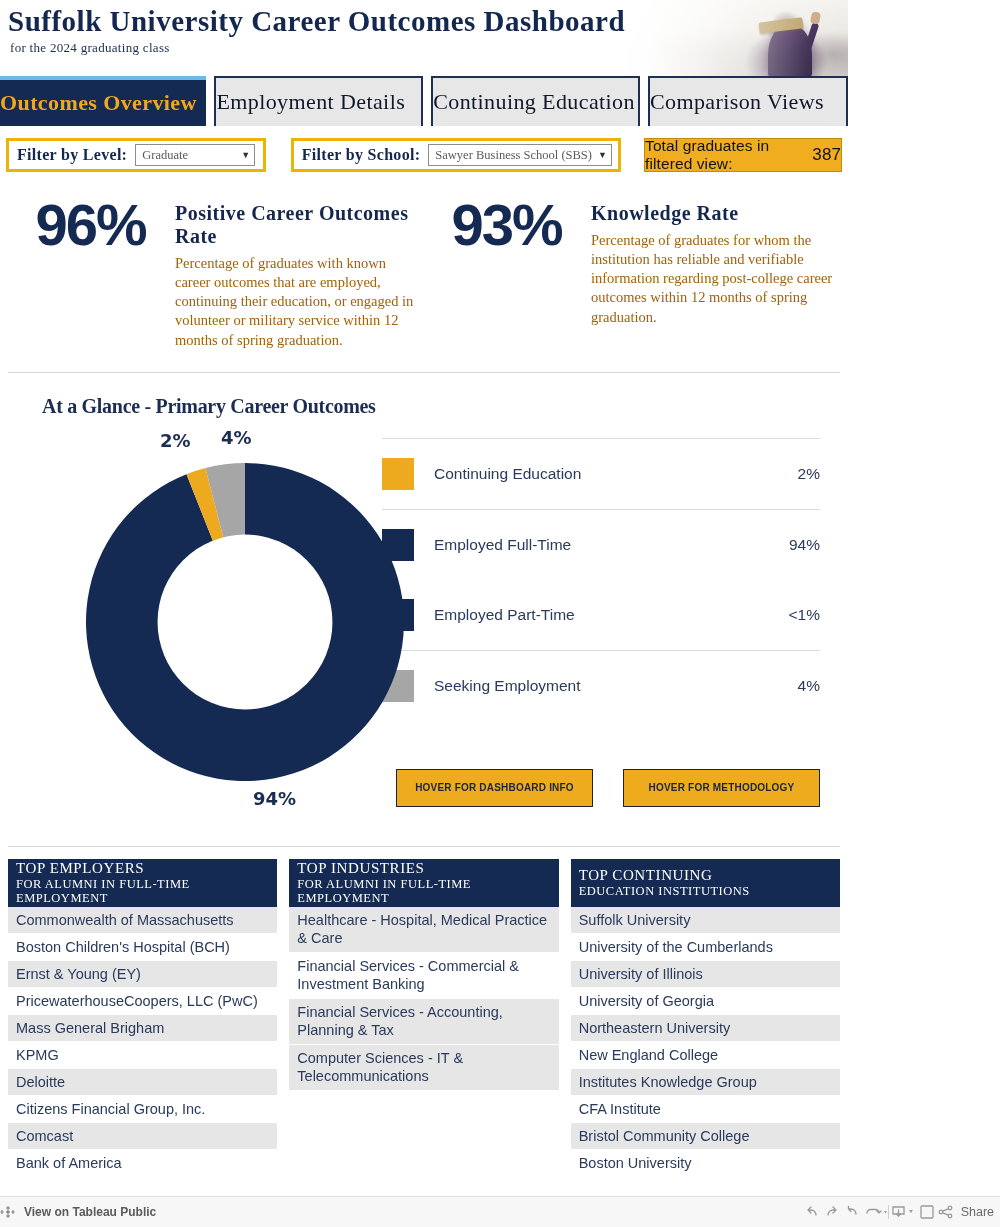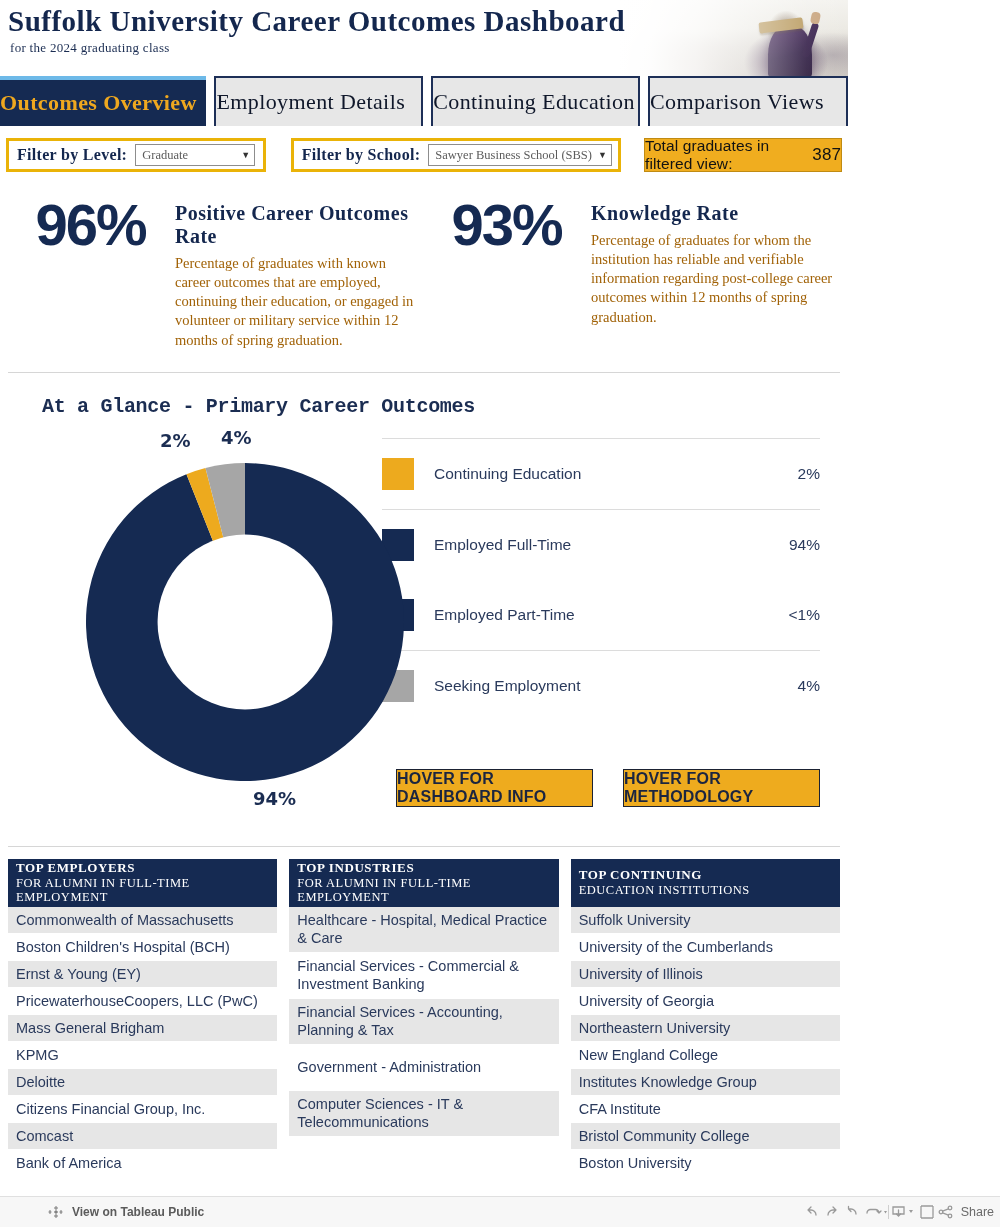--- a/index.html
+++ b/index.html
@@ -117,21 +117,21 @@
   .kpi .p{
     font-family:"Liberation Serif", serif;font-size:14.5px;color:#a16207;line-height:1.32;
     margin:0;max-width:300px;
   }
   .kpi.two .p{max-width:322px;}
 
   .hr{border:0;border-top:1px solid #d6d6d6;margin:22px 8px 0 8px;}
 
   
   .glance-title{
-    font-family:Liberation Mono, monospace;font-weight:bold;font-size:20px;color:#1b2d52;
+    font-family:Liberation Serif, serif;font-weight:bold;font-size:20px;color:#1b2d52;
     margin:22px 0 0 42px;letter-spacing:-.3px;
   }
   .glance{display:flex;margin-top:10px;}
   .donut-wrap{width:500px;position:relative;height:400px;}
   .donut{position:absolute;left:86px;top:35px;width:318px;height:318px;}
   .donut-label{
     position:absolute;font-family:"DejaVu Sans", sans-serif;font-weight:bold;font-size:18px;color:#1b2d52;
   }
   .lbl-2{left:160px;top:2px;}
   .lbl-4{left:221px;top:-1px;}
@@ -146,56 +146,56 @@
   .swatch{width:32px;height:32px;flex:none;margin-right:20px;}
   .legend-name{
     flex:1;font-family:"Liberation Sans", sans-serif;font-size:15.5px;color:#2a3a5c;
   }
   .legend-val{
     font-family:"Liberation Sans", sans-serif;font-size:15.5px;color:#2a3a5c;text-align:right;
   }
   .hover-btns{display:flex;gap:30px;margin-top:48px;padding-left:14px;}
   .hover-btn{
     background:#eeab1e;border:1px solid #1b2233;height:38px;display:flex;align-items:center;
-    justify-content:center;padding:0 0;box-sizing:border-box;cursor:pointer;
-    font-family:"Liberation Sans", sans-serif;font-weight:bold;font-size:16px;color:#1b2540;
+    justify-content:center;padding:0 14px;box-sizing:border-box;cursor:pointer;
+    font-family:"Liberation Sans", sans-serif;font-weight:bold;font-size:10px;color:#1b2540;
     letter-spacing:.2px;
   }
 
   .hr2{border:0;border-top:1px solid #d6d6d6;margin:18px 8px 0 8px;}
 
   
   .lists{display:flex;gap:12px;padding:12px 8px 0 8px;}
   .list-col{flex:1;min-width:0;}
   .list-head{
     background:#152a52;color:#ffffff;padding:8px 8px 8px 8px;box-sizing:border-box;height:48px;
     display:flex;flex-direction:column;justify-content:center;
   }
   .list-head .l1{
-    font-family:"Liberation Serif", serif;font-weight:bold;font-size:13px;letter-spacing:.6px;
+    font-family:"Liberation Serif", serif;font-weight:normal;font-size:15px;letter-spacing:.6px;
     line-height:1.08;
   }
   .list-head .l2{
     font-family:"Liberation Serif", serif;font-size:12.5px;letter-spacing:.5px;line-height:1.15;
     margin-top:1px;
   }
   .list-row{
     font-family:"Liberation Sans", sans-serif;font-size:14.5px;color:#2a3a5c;
     padding:5px 8px;box-sizing:border-box;border-bottom:1px solid #ffffff;
   }
   .list-row.alt{background:#e6e6e6;}
   .list-row.plain{background:#ffffff;}
   .list-col.tall .list-row{height:46px;display:flex;align-items:center;line-height:1.25;}
 
   
   .tabbar{
     position:absolute;left:0;bottom:0;width:1000px;height:30px;background:#f7f7f7;
     border-top:1px solid #e0e0e0;display:flex;align-items:center;
   }
-  .tb-left{display:flex;align-items:center;margin-left:48px;}
+  .tb-left{display:flex;align-items:center;}
   .tb-left .t{
     font-family:"Liberation Sans", sans-serif;font-size:12px;color:#5b5b5b;margin-left:8px;font-weight:bold;
   }
   .tb-right{margin-left:auto;display:flex;align-items:center;padding-right:6px;}
   .tb-ic{color:#9a9a9a;display:flex;align-items:center;cursor:pointer;}
   .tb-sep{width:1px;height:14px;background:#cfcfcf;}
   .tb-share{
     font-family:"Liberation Sans", sans-serif;font-size:12.5px;color:#6b6b6b;margin-left:6px;
   }
 </style>
@@ -355,21 +355,20 @@
 
     <div class="list-col tall">
       <div class="list-head">
         <div class="l1">TOP INDUSTRIES</div>
         <div class="l2">FOR ALUMNI IN FULL-TIME EMPLOYMENT</div>
       </div>
       <div>
         <div class="list-row alt">Healthcare - Hospital, Medical Practice &amp; Care</div>
         <div class="list-row plain">Financial Services - Commercial &amp; Investment Banking</div>
         <div class="list-row alt">Financial Services - Accounting, Planning &amp; Tax</div>
-        <div class="list-row plain">Government - Administration</div>
         <div class="list-row alt">Computer Sciences - IT &amp; Telecommunications</div>
       </div>
     </div>
 
     <div class="list-col">
       <div class="list-head">
         <div class="l1">TOP CONTINUING</div>
         <div class="l2">EDUCATION INSTITUTIONS</div>
       </div>
       <div>

